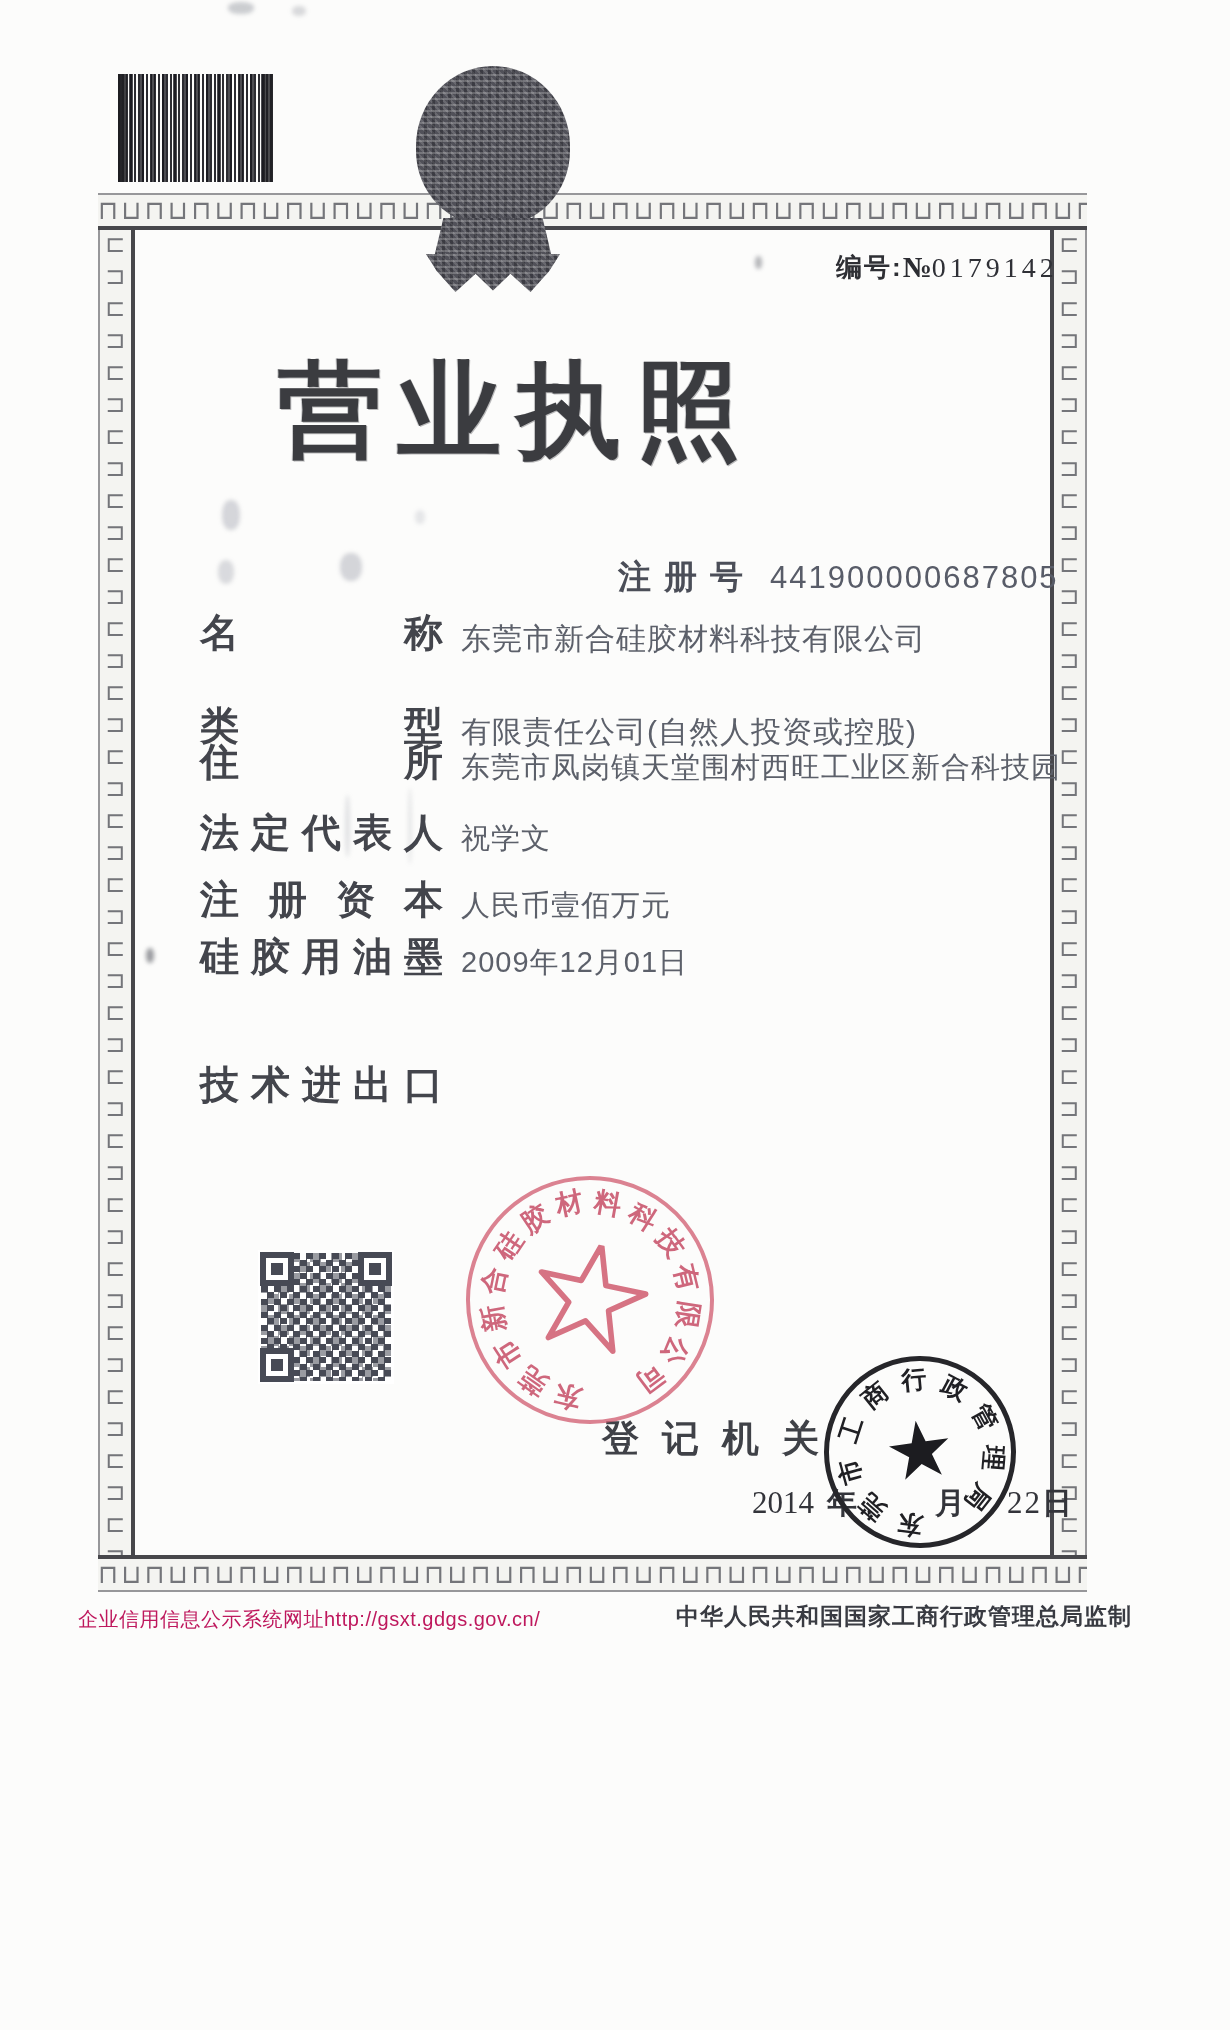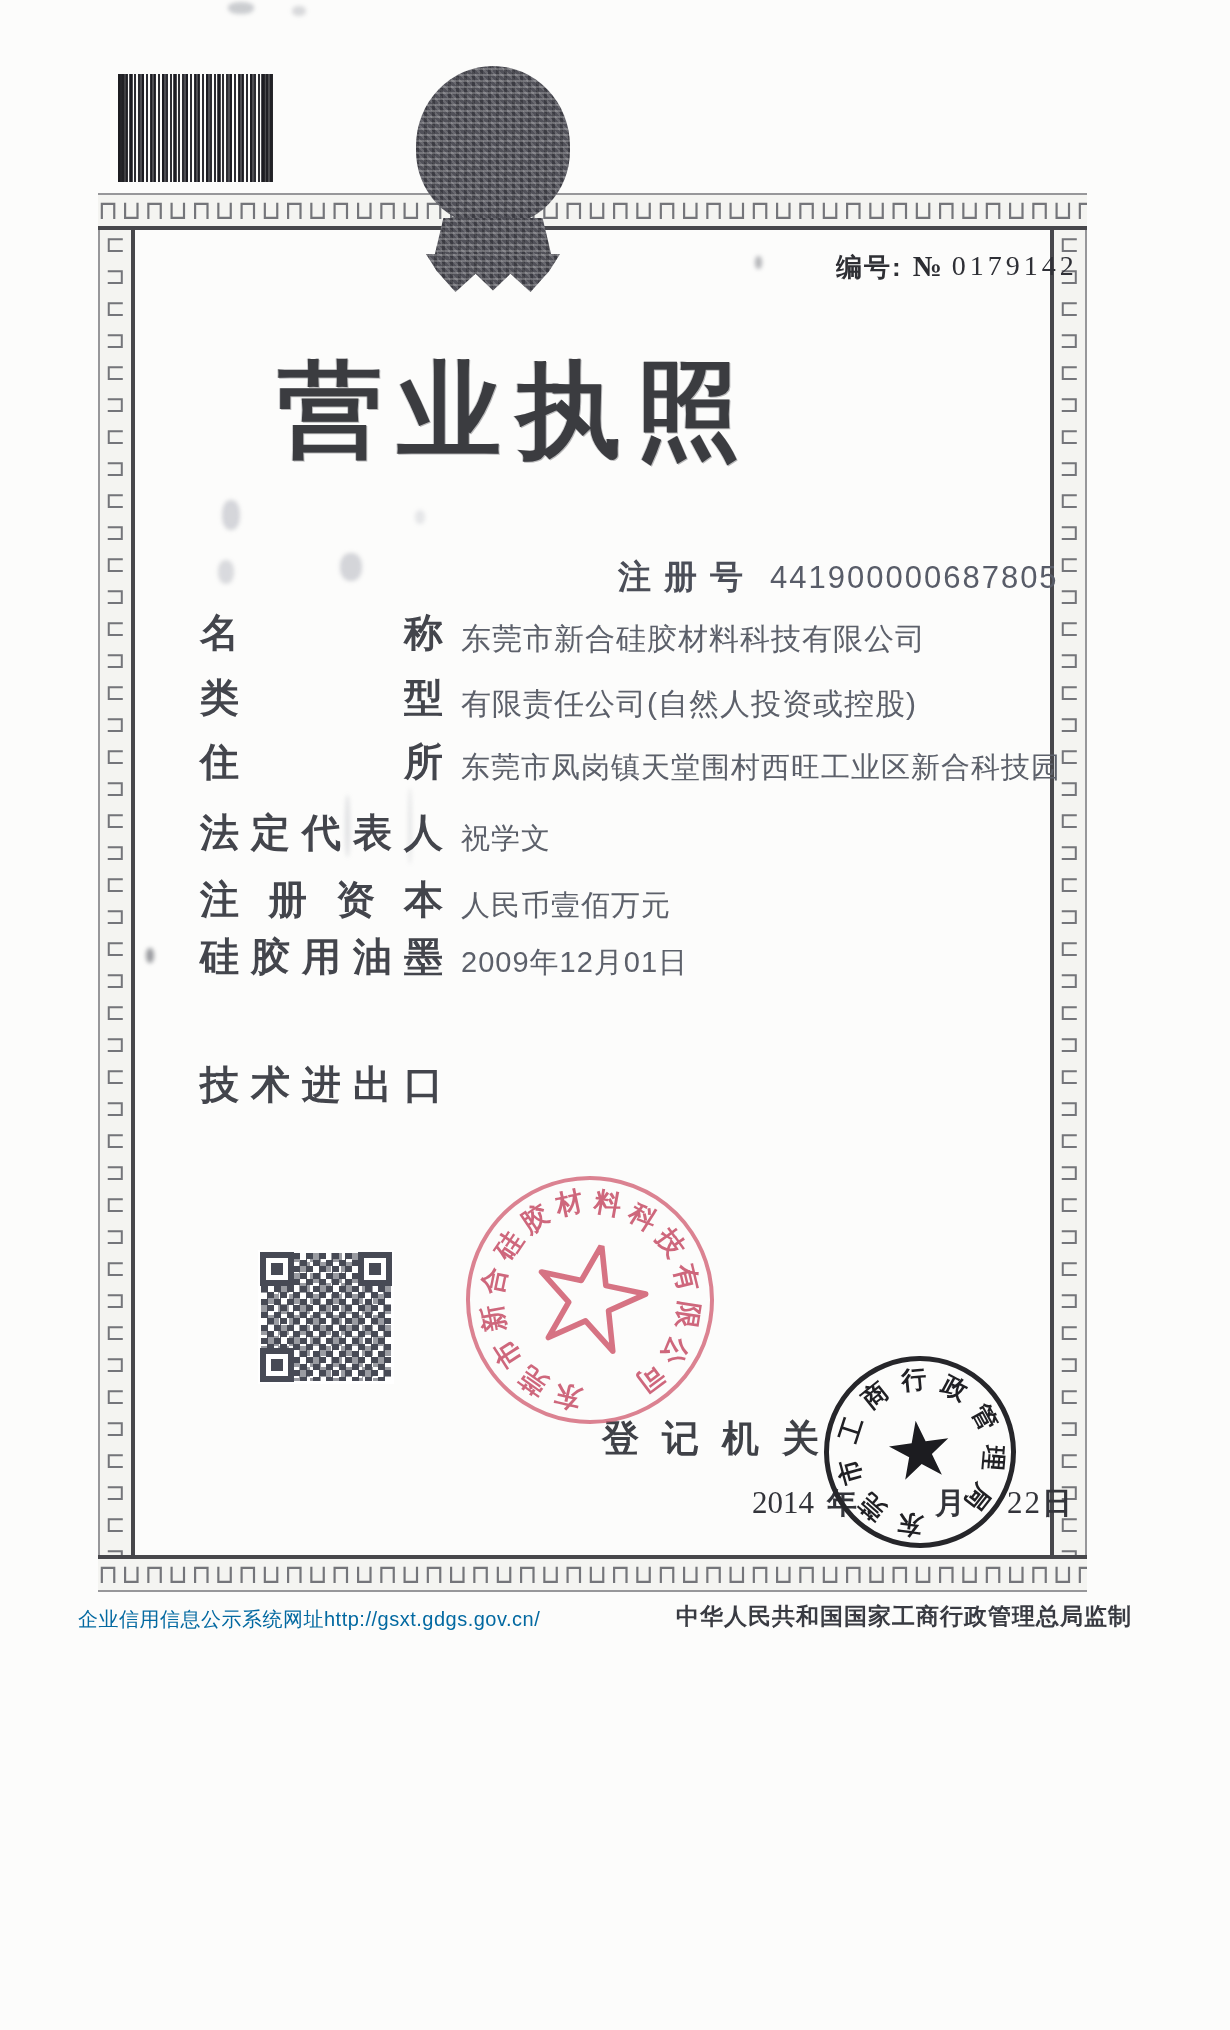--- a/index.html
+++ b/index.html
@@ -53,21 +53,21 @@
   .frame-h { left:0; width:100%; height:37px; font-size:26px; line-height:30px; letter-spacing:3px;
     white-space:nowrap; text-align:center; }
   .frame-top { top:0; border-top:2px solid #97979a; border-bottom:4px solid #47474b; }
   .frame-bottom { bottom:0; border-bottom:2px solid #97979a; border-top:4px solid #47474b; }
   .frame-v { top:37px; bottom:37px; width:37px; font-size:24px; letter-spacing:4px;
     writing-mode:vertical-rl; text-orientation:upright; line-height:33px; }
   .frame-left { left:0; border-left:2px solid #97979a; border-right:4px solid #47474b; }
   .frame-right { right:0; border-right:2px solid #97979a; border-left:4px solid #47474b; }
 
   
-  .serial-line { left:836px; top:250px; display:flex; align-items:flex-start; gap:10px; z-index:4; }
+  .serial-line { left:836px; top:250px; display:flex; align-items:center; z-index:4; }
   .serial-label { font-size:26px; font-weight:700; color:#2e2f34; letter-spacing:2px; }
   .serial-symbol { font-family:"Liberation Serif","DejaVu Serif",serif; font-size:29px; font-weight:700; color:#2c2d32; }
   .serial-number { font-family:"Liberation Serif","DejaVu Serif",serif; font-size:28px; color:#2f3036; letter-spacing:4px; }
 
   .doc-title { left:278px; top:342px; width:462px; display:flex; justify-content:space-between; z-index:2; }
   .doc-title span {
     font-size:104px; font-weight:800; color:#3b3c40;
     text-shadow:1px 1px 0 rgba(60,60,66,.35), -1px 0 0 rgba(60,60,66,.25);
   }
 
@@ -124,21 +124,21 @@
   
   .registrar-line { left:602px; top:1414px; font-size:37px; font-weight:700; letter-spacing:23px; color:#3f4147; z-index:4; }
   .date-line { left:752px; top:1483px; display:flex; align-items:baseline; z-index:5;
     font-family:"Liberation Serif","DejaVu Serif",serif; font-size:31px; color:#33343a; }
   .date-line .cjk { font-family:"Liberation Sans","DejaVu Sans",sans-serif; font-weight:600; font-size:30px; }
   .d-year-unit { margin-left:13px; }
   .d-month-unit { margin-left:78px; }
   .d-day { margin-left:42px; letter-spacing:2px; }
 
   
-  .footer-left { left:78px; top:1606px; font-size:20px; color:#0369a1; letter-spacing:.5px; z-index:2; }
+  .footer-left { left:78px; top:1606px; font-size:20px; color:#be185d; letter-spacing:.5px; z-index:2; }
   .footer-right { left:676px; top:1601px; font-size:23px; font-weight:700; color:#393b42; letter-spacing:1px; z-index:2; }
 </style>
 </head>
 <body>
 
 <div class="smudge" style="left:228px;top:2px;width:26px;height:12px;background:rgba(90,95,110,.30);"></div>
 <div class="smudge" style="left:292px;top:6px;width:14px;height:10px;background:rgba(90,95,110,.22);"></div>
 <div class="smudge" style="left:222px;top:500px;width:18px;height:30px;background:rgba(95,100,118,.25);"></div>
 <div class="smudge" style="left:415px;top:510px;width:10px;height:14px;background:rgba(95,100,118,.14);"></div>
 <div class="smudge" style="left:218px;top:560px;width:16px;height:24px;background:rgba(95,100,118,.22);"></div>
@@ -178,21 +178,21 @@
 
 <div class="abs reg-line">
   <span class="reg-label">注册号</span>
   <span class="reg-value">441900000687805</span>
 </div>
 
 <div class="field-row" style="top:612px">
   <div class="field-label">名称</div>
   <div class="field-value big">东莞市新合硅胶材料科技有限公司</div>
 </div>
-<div class="field-row" style="top:677px">
+<div class="field-row" style="top:705px">
   <div class="field-label">类型</div>
   <div class="field-value big">有限责任公司(自然人投资或控股)</div>
 </div>
 <div class="field-row" style="top:741px">
   <div class="field-label">住所</div>
   <div class="field-value">东莞市凤岗镇天堂围村西旺工业区新合科技园</div>
 </div>
 <div class="field-row" style="top:812px">
   <div class="field-label">法定代表人</div>
   <div class="field-value">祝学文</div>

